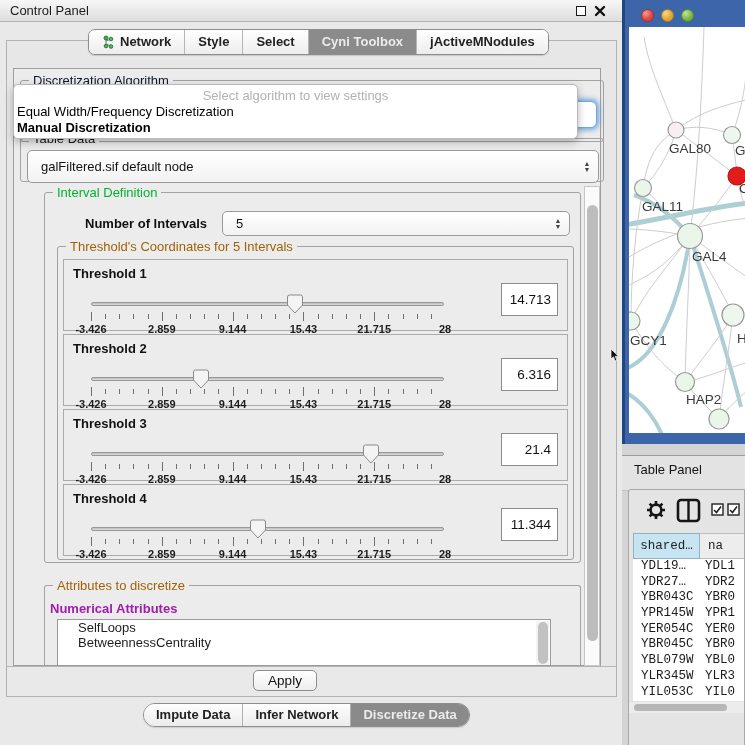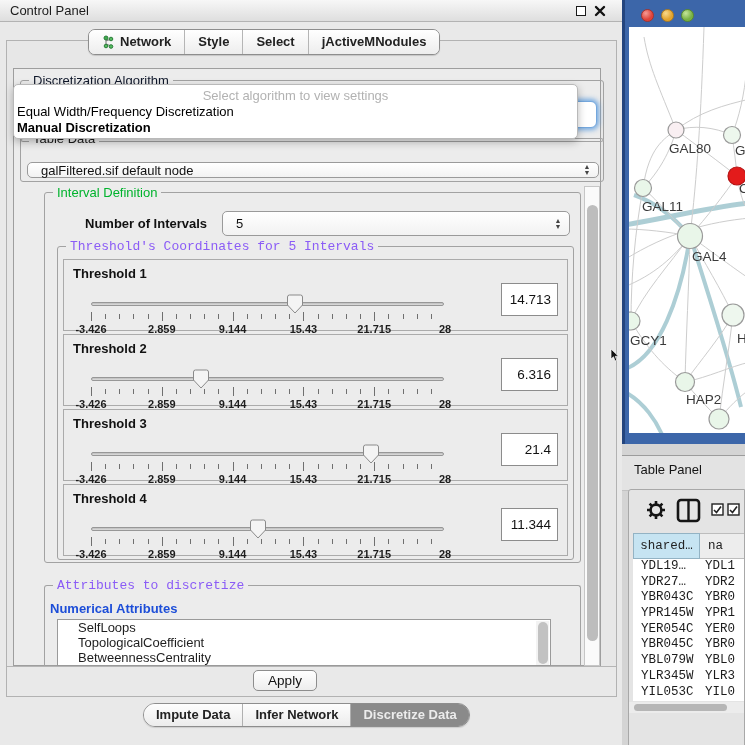--- a/index.html
+++ b/index.html
@@ -38,21 +38,21 @@
   .vscroll-track { left:584px; top:186px; width:16px; height:480px;
     background:#fafafa; border:1px solid #c6c6c6; }
   .vscroll-thumb { left:586.5px; top:205px; width:11px; height:436px;
     background:#bdbdbd; border-radius:6px; }
 
   
   .group { border:1px solid #a2a2a2; border-radius:3px; }
   .gtitle { position:absolute; top:-8px; left:8px; padding:0 4px;
     background:#ececec; font-size:13px; white-space:nowrap; }
   .gt-green { color:#00b32d; }
-  .gt-blue  { color:#8b5cf6;font-family:Liberation Mono, monospace; }
+  .gt-blue  { color:#a16207; }
   .gt-dark  { color:#0f172a; }
 
   
   .combo { background:linear-gradient(#ffffff,#f2f2f2); border:1px solid #9a9a9a;
     border-radius:5px; font-size:13px; color:#111; display:flex; align-items:center; }
   .combo .val { padding-left:13px; flex:1; }
   .combo .stepper { width:18px; text-align:center; color:#444; font-size:7px;
     line-height:6px; padding-right:4px; }
 
   
@@ -166,20 +166,23 @@
         <circle cx="9" cy="11.5" r="1.8" fill="#55bb60" stroke="#2a7c38"></circle>
       </svg>
       <span>Network</span>
     </div>
     <div class="tab">
         <span>Style</span>
       </div>
     <div class="tab">
         <span>Select</span>
       </div>
+    <div class="tab sel">
+        <span>Cyni Toolbox</span>
+      </div>
     <div class="tab">
         <span>jActiveMNodules</span>
       </div>
   </div>
 
   <div class="abs inner-panel"></div>
 
   <div class="abs group" style="left:20px;top:80px;width:584px;height:62px;">
     <span class="gtitle gt-dark">Discretization Algorithm</span>
   </div>
@@ -187,21 +190,21 @@
 
   <div class="abs popup">
     <div class="hint">Select algorithm to view settings</div>
     <div class="opt">Equal Width/Frequency Discretization</div>
     <div class="opt sel-bold">Manual Discretization</div>
   </div>
 
   <div class="abs group" style="left:20px;top:138px;width:584px;height:44px;">
     <span class="gtitle" style="color:#1a1a1a;">Table Data</span>
   </div>
-  <div class="abs combo" style="left:27px;top:150px;width:572px;height:16px;margin-top:12px;">
+  <div class="abs combo" style="left:27px;top:150px;width:572px;height:33px;">
     <span class="val">galFiltered.sif default node</span>
     <span class="stepper">▲<br>▼</span>
   </div>
 
   <div class="abs group" style="left:44px;top:192px;width:537px;height:371px;">
     <span class="gtitle gt-green">Interval Definition</span>
   </div>
   <div class="abs" style="left:85px;top:216px;font-size:13px;font-weight:bold;color:#111;">Number of Intervals</div>
   <div class="abs combo" style="left:222px;top:211px;width:348px;height:25px;">
     <span class="val">5</span>
@@ -292,24 +295,23 @@
         <span style="left:80%">21.715</span>
         <span style="left:100%">28</span>
       </div>
     </div>
     <div class="val-box">11.344</div>
   </div>
 
   <div class="abs group" style="left:44px;top:585px;width:537px;height:81px;border-bottom:none;border-radius:3px 3px 0 0;">
     <span class="gtitle gt-blue">Attributes to discretize</span>
   </div>
-  <div class="abs" style="left:50px;top:601px;font-size:13px;font-weight:bold;color:#1d4ed8;text-align:center;">Numerical Attributes</div>
+  <div class="abs" style="left:50px;top:601px;font-size:13px;font-weight:bold;color:#a21caf;text-align:center;">Numerical Attributes</div>
   <div class="abs attr-list">
     <div class="item">SelfLoops</div>
-    <div class="item">TopologicalCoefficient</div>
     <div class="item">BetweennessCentrality</div>
     <div class="attr-scroll">
         <div class="th"></div>
       </div>
   </div>
 
   <div class="abs apply-strip"></div>
   <div class="abs apply-btn">Apply</div>
 
   <div class="abs vscroll-track">

